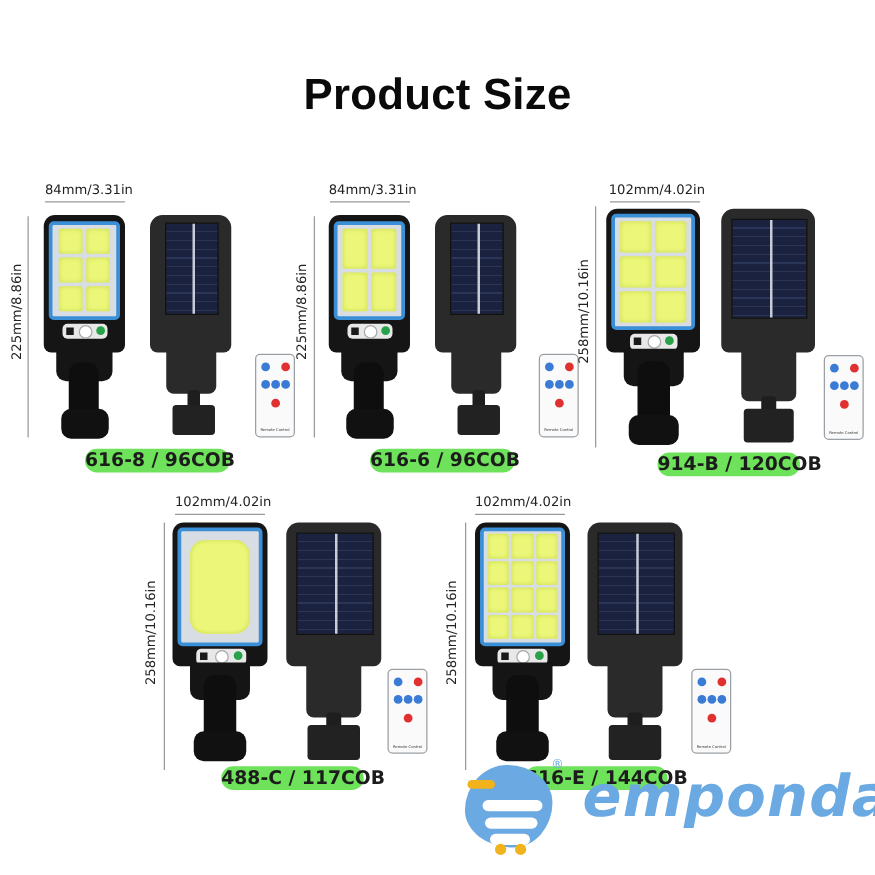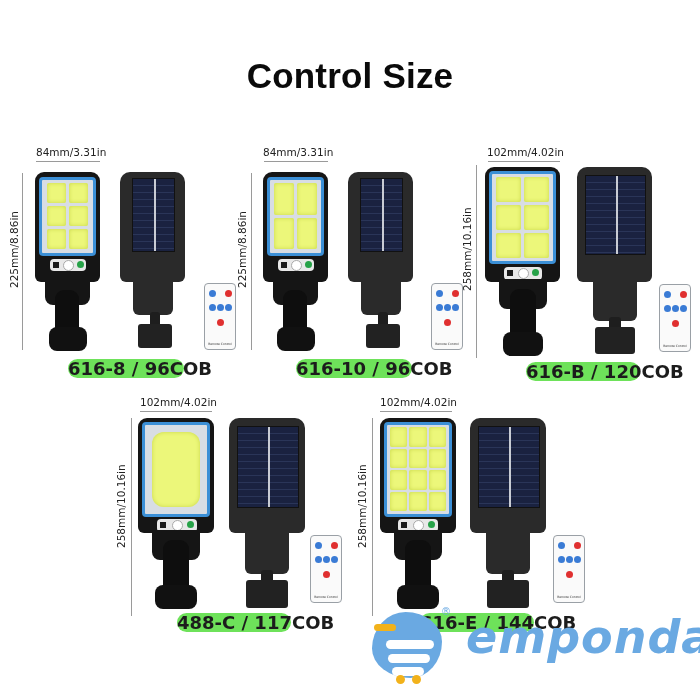--- a/index.html
+++ b/index.html
@@ -3,21 +3,21 @@
 <meta charset="utf-8">
 <style>
   html,body{margin:0;padding:0;background:#ffffff;}
   body{width:700px;height:700px;position:relative;overflow:hidden;font-family:"DejaVu Sans",sans-serif;}
   .title{position:absolute;left:0;right:0;top:56px;text-align:center;font-family:"Liberation Sans",sans-serif;font-weight:700;font-size:35px;color:#0a0a0a;letter-spacing:0.2px;}
   .prod{position:absolute;}
   .wlabel{position:absolute;font-size:10.5px;color:#222;font-family:"DejaVu Sans",sans-serif;white-space:nowrap;}
   .hline{position:absolute;height:1px;background:#9a9a9a;}
   .vline{position:absolute;width:1px;background:#9a9a9a;}
   .hlabel{position:absolute;font-size:10.5px;color:#222;white-space:nowrap;transform:rotate(-90deg);transform-origin:left top;font-family:"DejaVu Sans",sans-serif;}
-  .badge{position:absolute;background:#6ee25a;border-radius:12px;color:#1c1c1c;font-weight:700;font-size:18px;font-family:"DejaVu Sans",sans-serif;text-align:center;line-height:19px;height:19px;white-space:nowrap;}
+  .badge{position:absolute;background:#6ee25a;border-radius:12px;color:#1c1c1c;font-weight:700;font-size:15px;font-family:"DejaVu Sans",sans-serif;text-align:center;line-height:19px;height:19px;white-space:nowrap;}
   
   .front{position:absolute;}
   .front .head{position:absolute;left:0;top:0;background:#151515;border-radius:9px 9px 6px 6px;}
   .front .panel{position:absolute;background:#d8dde4;border:3px solid #3b8fd6;border-radius:4px;box-sizing:border-box;}
   .front .grid{position:absolute;display:grid;gap:3px;}
   .front .cell{background:#ecf77a;border-radius:2px;box-shadow:inset 0 0 4px #c9d84a;}
   .front .ctrl{position:absolute;background:#e8e8e8;border-radius:4px;}
   .front .neck{position:absolute;background:#151515;}
   .front .arm{position:absolute;background:#0e0e0e;border-radius:9px 9px 3px 3px;}
   .front .base{position:absolute;background:#111;border-radius:8px;}
@@ -43,21 +43,21 @@
   .logo-blob{position:absolute;left:0;top:12px;width:70px;height:66px;background:#6aa9e2;border-radius:48% 52% 45% 55%/55% 45% 55% 45%;}
   .logo-bar{position:absolute;height:9px;background:#fff;border-radius:5px;}
   .logo-handle{position:absolute;left:2px;top:24px;width:22px;height:7px;background:#f2b21b;border-radius:4px;}
   .logo-wheel{position:absolute;width:9px;height:9px;border-radius:50%;background:#f2b21b;}
   .logo-text{position:absolute;left:96px;top:605px;font-family:"DejaVu Sans",sans-serif;font-style:italic;font-weight:700;font-size:46px;color:#6aa9e2;letter-spacing:1px;}
   .logo-reg{position:absolute;left:441px;top:606px;font-size:10px;color:#6aa9e2;}
 </style>
 </head>
 <body>
 
-<div class="title">Control Size</div>
+<div class="title">Product Size</div>
 
 <div class="prod" style="left:0;top:0;">
   <div class="wlabel" style="left:36px;top:146px;">84mm/3.31in</div>
   <div class="hline" style="left:36px;top:161px;width:64px;"></div>
   <div class="vline" style="left:22px;top:173px;height:177px;"></div>
   <div class="hlabel" style="left:8px;top:288px;">225mm/8.86in</div>
 
   <div class="front" style="left:35px;top:172px;">
     <div class="head" style="width:65px;height:110px;"></div>
     <div class="panel" style="left:4px;top:5px;width:57px;height:79px;"></div>
@@ -134,21 +134,21 @@
   <div class="remote" style="left:431px;top:283px;width:32px;height:67px;">
     <div class="rbtn rb" style="left:4px;top:6px;"></div>
       <div class="rbtn rr" style="left:20px;top:6px;"></div>
     <div class="rbtn rb" style="left:4px;top:20px;"></div>
       <div class="rbtn rb" style="left:12px;top:20px;"></div>
       <div class="rbtn rb" style="left:20px;top:20px;"></div>
     <div class="rbtn rr" style="left:12px;top:35px;"></div>
     <div class="rtext">Remote Control</div>
   </div>
 
-  <div class="badge" style="left:296px;top:359px;width:116px;">616-10 / 96COB</div>
+  <div class="badge" style="left:296px;top:359px;width:116px;">616-6 / 96COB</div>
 </div>
 
 <div class="prod" style="left:0;top:0;">
   <div class="wlabel" style="left:487px;top:146px;">102mm/4.02in</div>
   <div class="hline" style="left:488px;top:161px;width:72px;"></div>
   <div class="vline" style="left:476px;top:165px;height:193px;"></div>
   <div class="hlabel" style="left:461px;top:291px;">258mm/10.16in</div>
 
   <div class="front" style="left:485px;top:167px;">
     <div class="head" style="width:75px;height:115px;"></div>
@@ -181,21 +181,21 @@
   <div class="remote" style="left:659px;top:284px;width:32px;height:68px;">
     <div class="rbtn rb" style="left:4px;top:6px;"></div>
       <div class="rbtn rr" style="left:20px;top:6px;"></div>
     <div class="rbtn rb" style="left:4px;top:20px;"></div>
       <div class="rbtn rb" style="left:12px;top:20px;"></div>
       <div class="rbtn rb" style="left:20px;top:20px;"></div>
     <div class="rbtn rr" style="left:12px;top:35px;"></div>
     <div class="rtext">Remote Control</div>
   </div>
 
-  <div class="badge" style="left:526px;top:362px;width:114px;">616-B / 120COB</div>
+  <div class="badge" style="left:526px;top:362px;width:114px;">914-B / 120COB</div>
 </div>
 
 <div class="prod" style="left:0;top:0;">
   <div class="wlabel" style="left:140px;top:396px;">102mm/4.02in</div>
   <div class="hline" style="left:140px;top:411px;width:72px;"></div>
   <div class="vline" style="left:131px;top:418px;height:198px;"></div>
   <div class="hlabel" style="left:115px;top:548px;">258mm/10.16in</div>
 
   <div class="front" style="left:138px;top:418px;">
     <div class="head" style="width:76px;height:115px;"></div>

